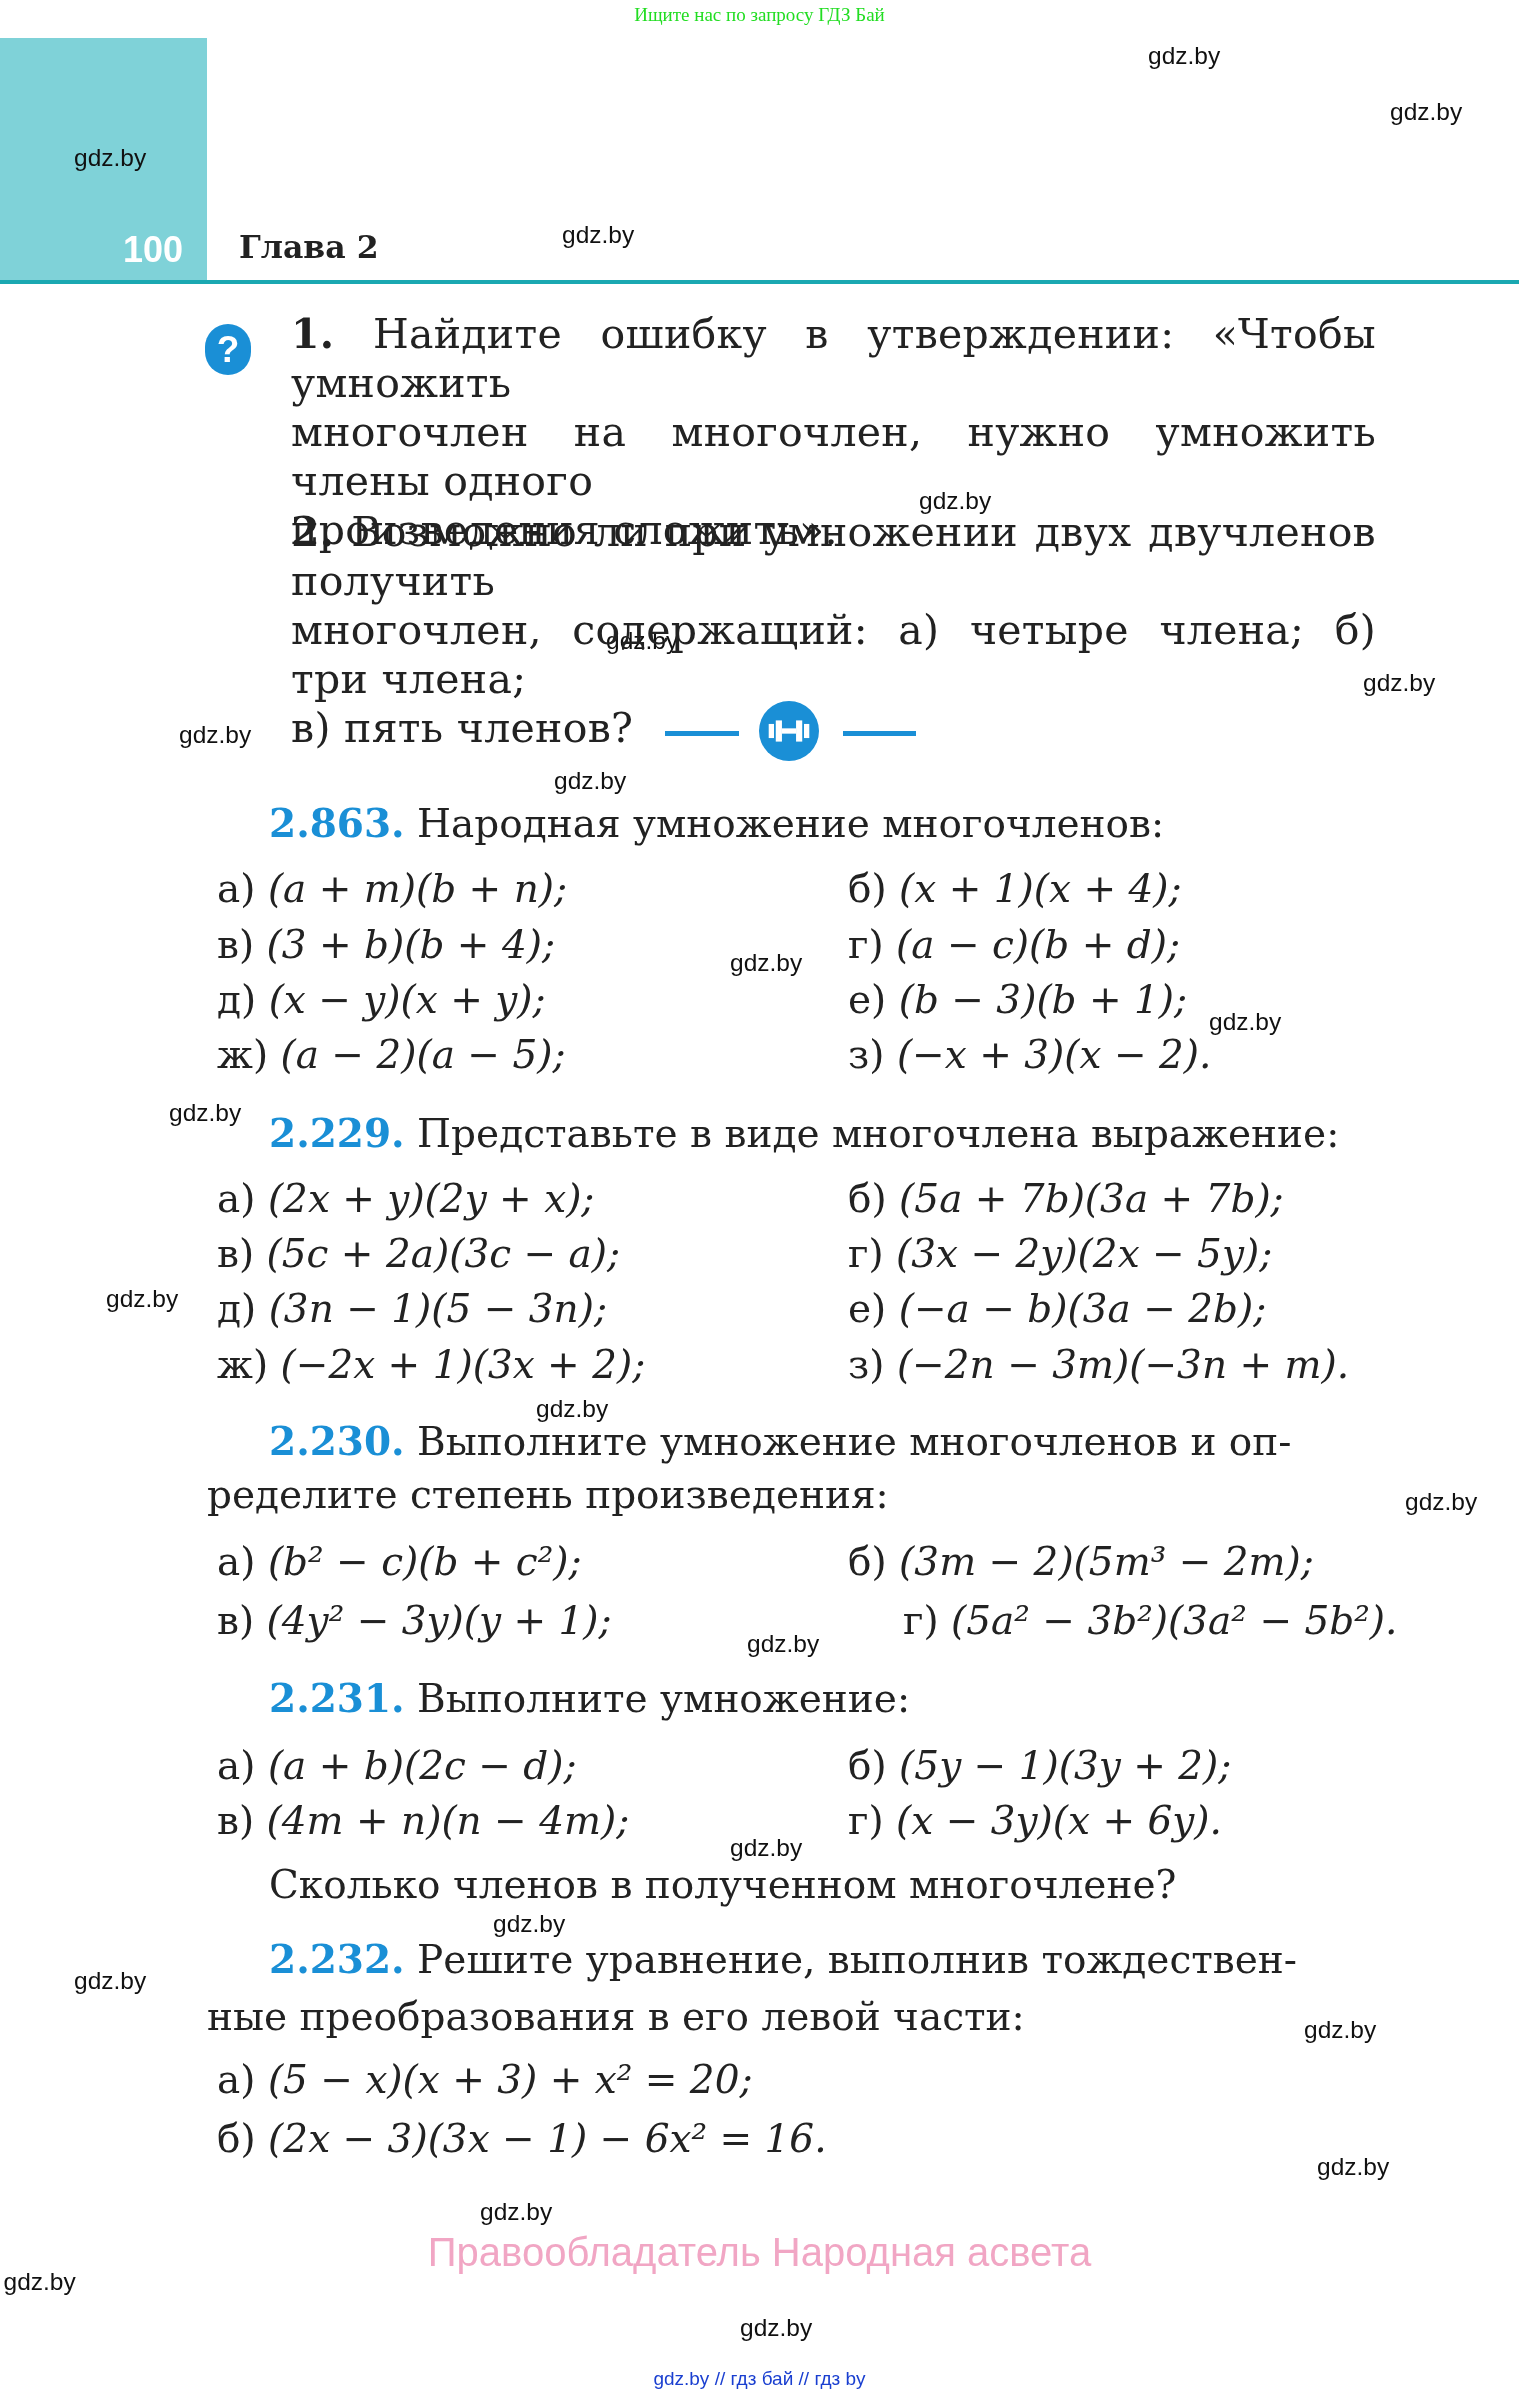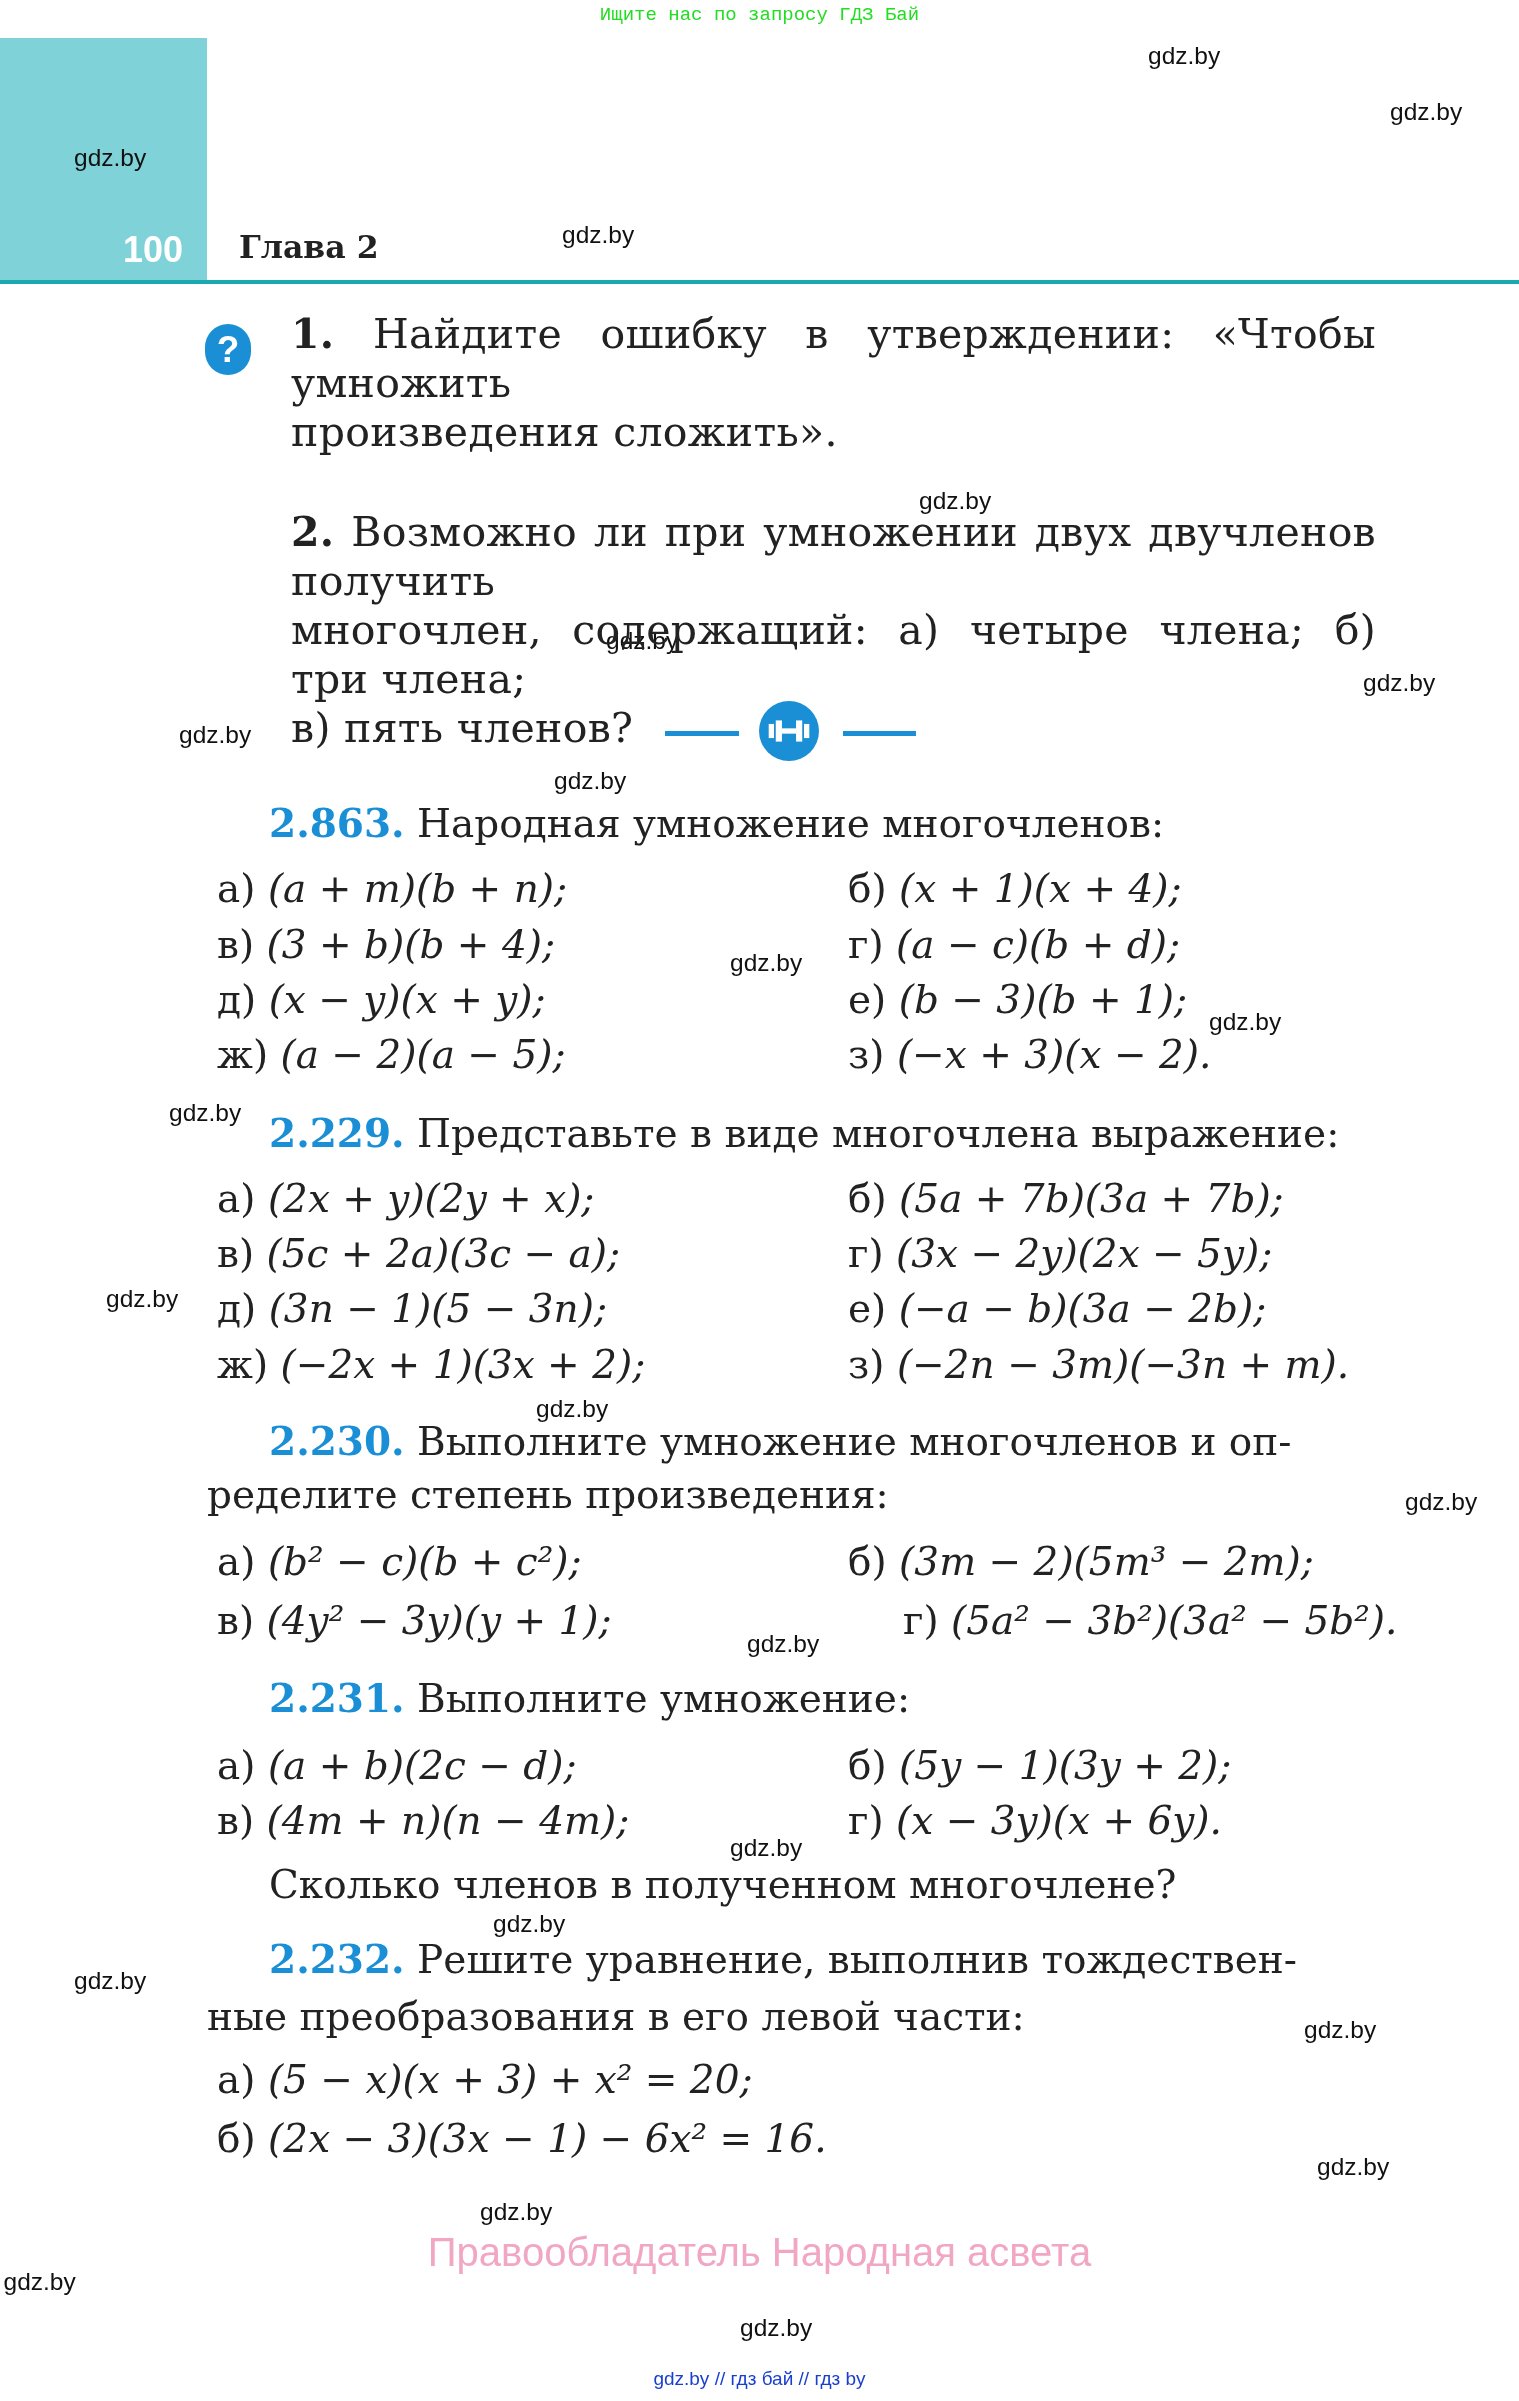--- a/index.html
+++ b/index.html
@@ -2,21 +2,21 @@
 <html style="font-size:14px"><head>
   <meta charset="utf-8">
   <style>
     html, body { margin: 0; padding: 0; }
     body {
       width: 1519px; height: 2401px; position: relative; background: #ffffff;
       font-family: "DejaVu Serif", "Liberation Serif", serif; color: #222;
       overflow: hidden;
     }
     .abs { position: absolute; }
-    .top-banner { top: 3.5px; left: 0; width: 1519px; text-align: center; font-family: Liberation Mono, monospace; font-size: 19px; color: #22dd22; }
+    .top-banner { top: 3.5px; left: 0; width: 1519px; text-align: center; font-family: Liberation Serif, serif; font-size: 19px; color: #22dd22; }
     .tab { left: 0; top: 38px; width: 207px; height: 245px; background: #7fd2d8; }
     .page-num { left: 123px; top: 229px; font-family: "Liberation Sans", sans-serif; font-weight: bold; font-size: 36px; color: #ffffff; }
     .chapter { left: 239px; top: 228px; font-family: "DejaVu Serif", serif; font-weight: bold; font-size: 31.5px; color: #222; }
     .rule { left: 0; top: 280px; width: 1519px; height: 4.4px; background: #1aa8b1; }
     .wm { font-family: "Liberation Sans", sans-serif; font-size: 24.5px; color: #111; }
     .q-icon { left: 205px; top: 324px; width: 46px; height: 51px; border-radius: 23px; background: #1a8fd6; color: #fff; font-family: "Liberation Sans", sans-serif; font-weight: bold; font-size: 37px; text-align: center; line-height: 51px; }
     .qtext { left: 291px; width: 1085px; font-size: 41px; line-height: 49px; text-align: justify; letter-spacing: 0.3px; }
     .qtext b { font-weight: bold; }
     .divider-line { height: 5.3px; background: #1a8fd6; }
     .dumbbell { left: 759px; top: 701px; width: 60px; height: 60px; border-radius: 30px; background: #1a8fd6; }
@@ -61,20 +61,21 @@
 <div class="abs wm" style="left:74px;top:1967px">gdz.by</div>
 <div class="abs wm" style="left:1304px;top:2016px">gdz.by</div>
 <div class="abs wm" style="left:1317px;top:2153px">gdz.by</div>
 <div class="abs wm" style="left:480px;top:2198px">gdz.by</div>
 <div class="abs wm" style="left:3.5px;top:2268px">gdz.by</div>
 <div class="abs wm" style="left:740px;top:2314px">gdz.by</div>
 
 <div class="abs q-icon">?</div>
 <div class="abs qtext" style="top:310px">
   <div><b>1.</b> <span>Найдите ошибку в утверждении: «Чтобы умножить</span></div>
+  <div>многочлен на многочлен, нужно умножить члены одного</div>
   <div>произведения сложить».</div>
 </div>
 <div class="abs qtext" style="top:508px">
   <div><b>2.</b> <span>Возможно ли при умножении двух двучленов получить</span></div>
   <div>многочлен, содержащий: а) четыре члена; б) три члена;</div>
   <div>в) пять членов?</div>
 </div>
 
 <div class="abs divider-line" style="left:665px;top:731px;width:74px"></div>
 <div class="abs dumbbell">

